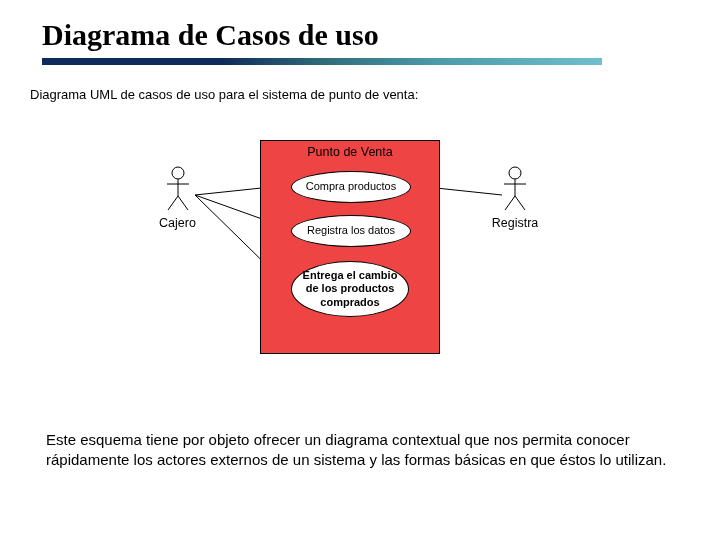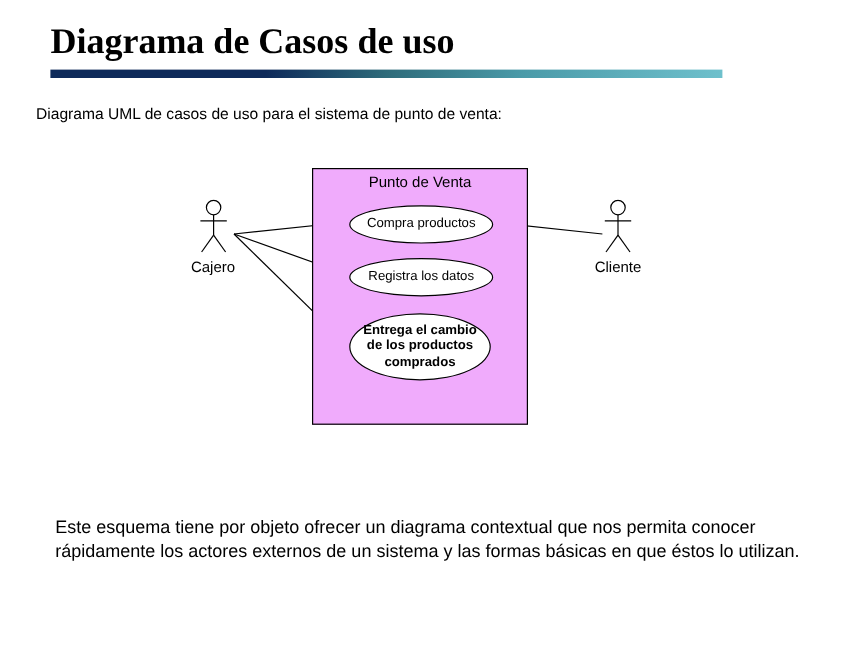--- a/index.html
+++ b/index.html
@@ -36,21 +36,21 @@
     width: 410px;
     height: 220px;
   }
   .system-box {
     position: absolute;
     left: 120px;
     top: 0;
     width: 178px;
     height: 212px;
     border: 1px solid #000;
-    background: #f0abfc;
+    background: #ef4444;
   }
   .system-title {
     position: absolute;
     top: 4px;
     left: 0;
     right: 0;
     text-align: center;
     font-size: 12.5px;
   }
   .usecase {
@@ -122,18 +122,18 @@
   </div>
 
   <div class="actor actor-right">
     <svg width="30" height="46">
       <circle cx="15" cy="7" r="6" fill="none" stroke="#000"></circle>
       <line x1="15" y1="13" x2="15" y2="30" stroke="#000"></line>
       <line x1="4" y1="18" x2="26" y2="18" stroke="#000"></line>
       <line x1="15" y1="30" x2="5" y2="44" stroke="#000"></line>
       <line x1="15" y1="30" x2="25" y2="44" stroke="#000"></line>
     </svg>
-    <div class="actor-label">Cliente</div>
+    <div class="actor-label">Registra</div>
   </div>
 
 </div>
 
 <div class="bottom-text">Este esquema tiene por objeto ofrecer un diagrama contextual que nos permita conocer rápidamente los actores externos de un sistema y las formas básicas en que éstos lo utilizan.</div>
 
 </body></html>

